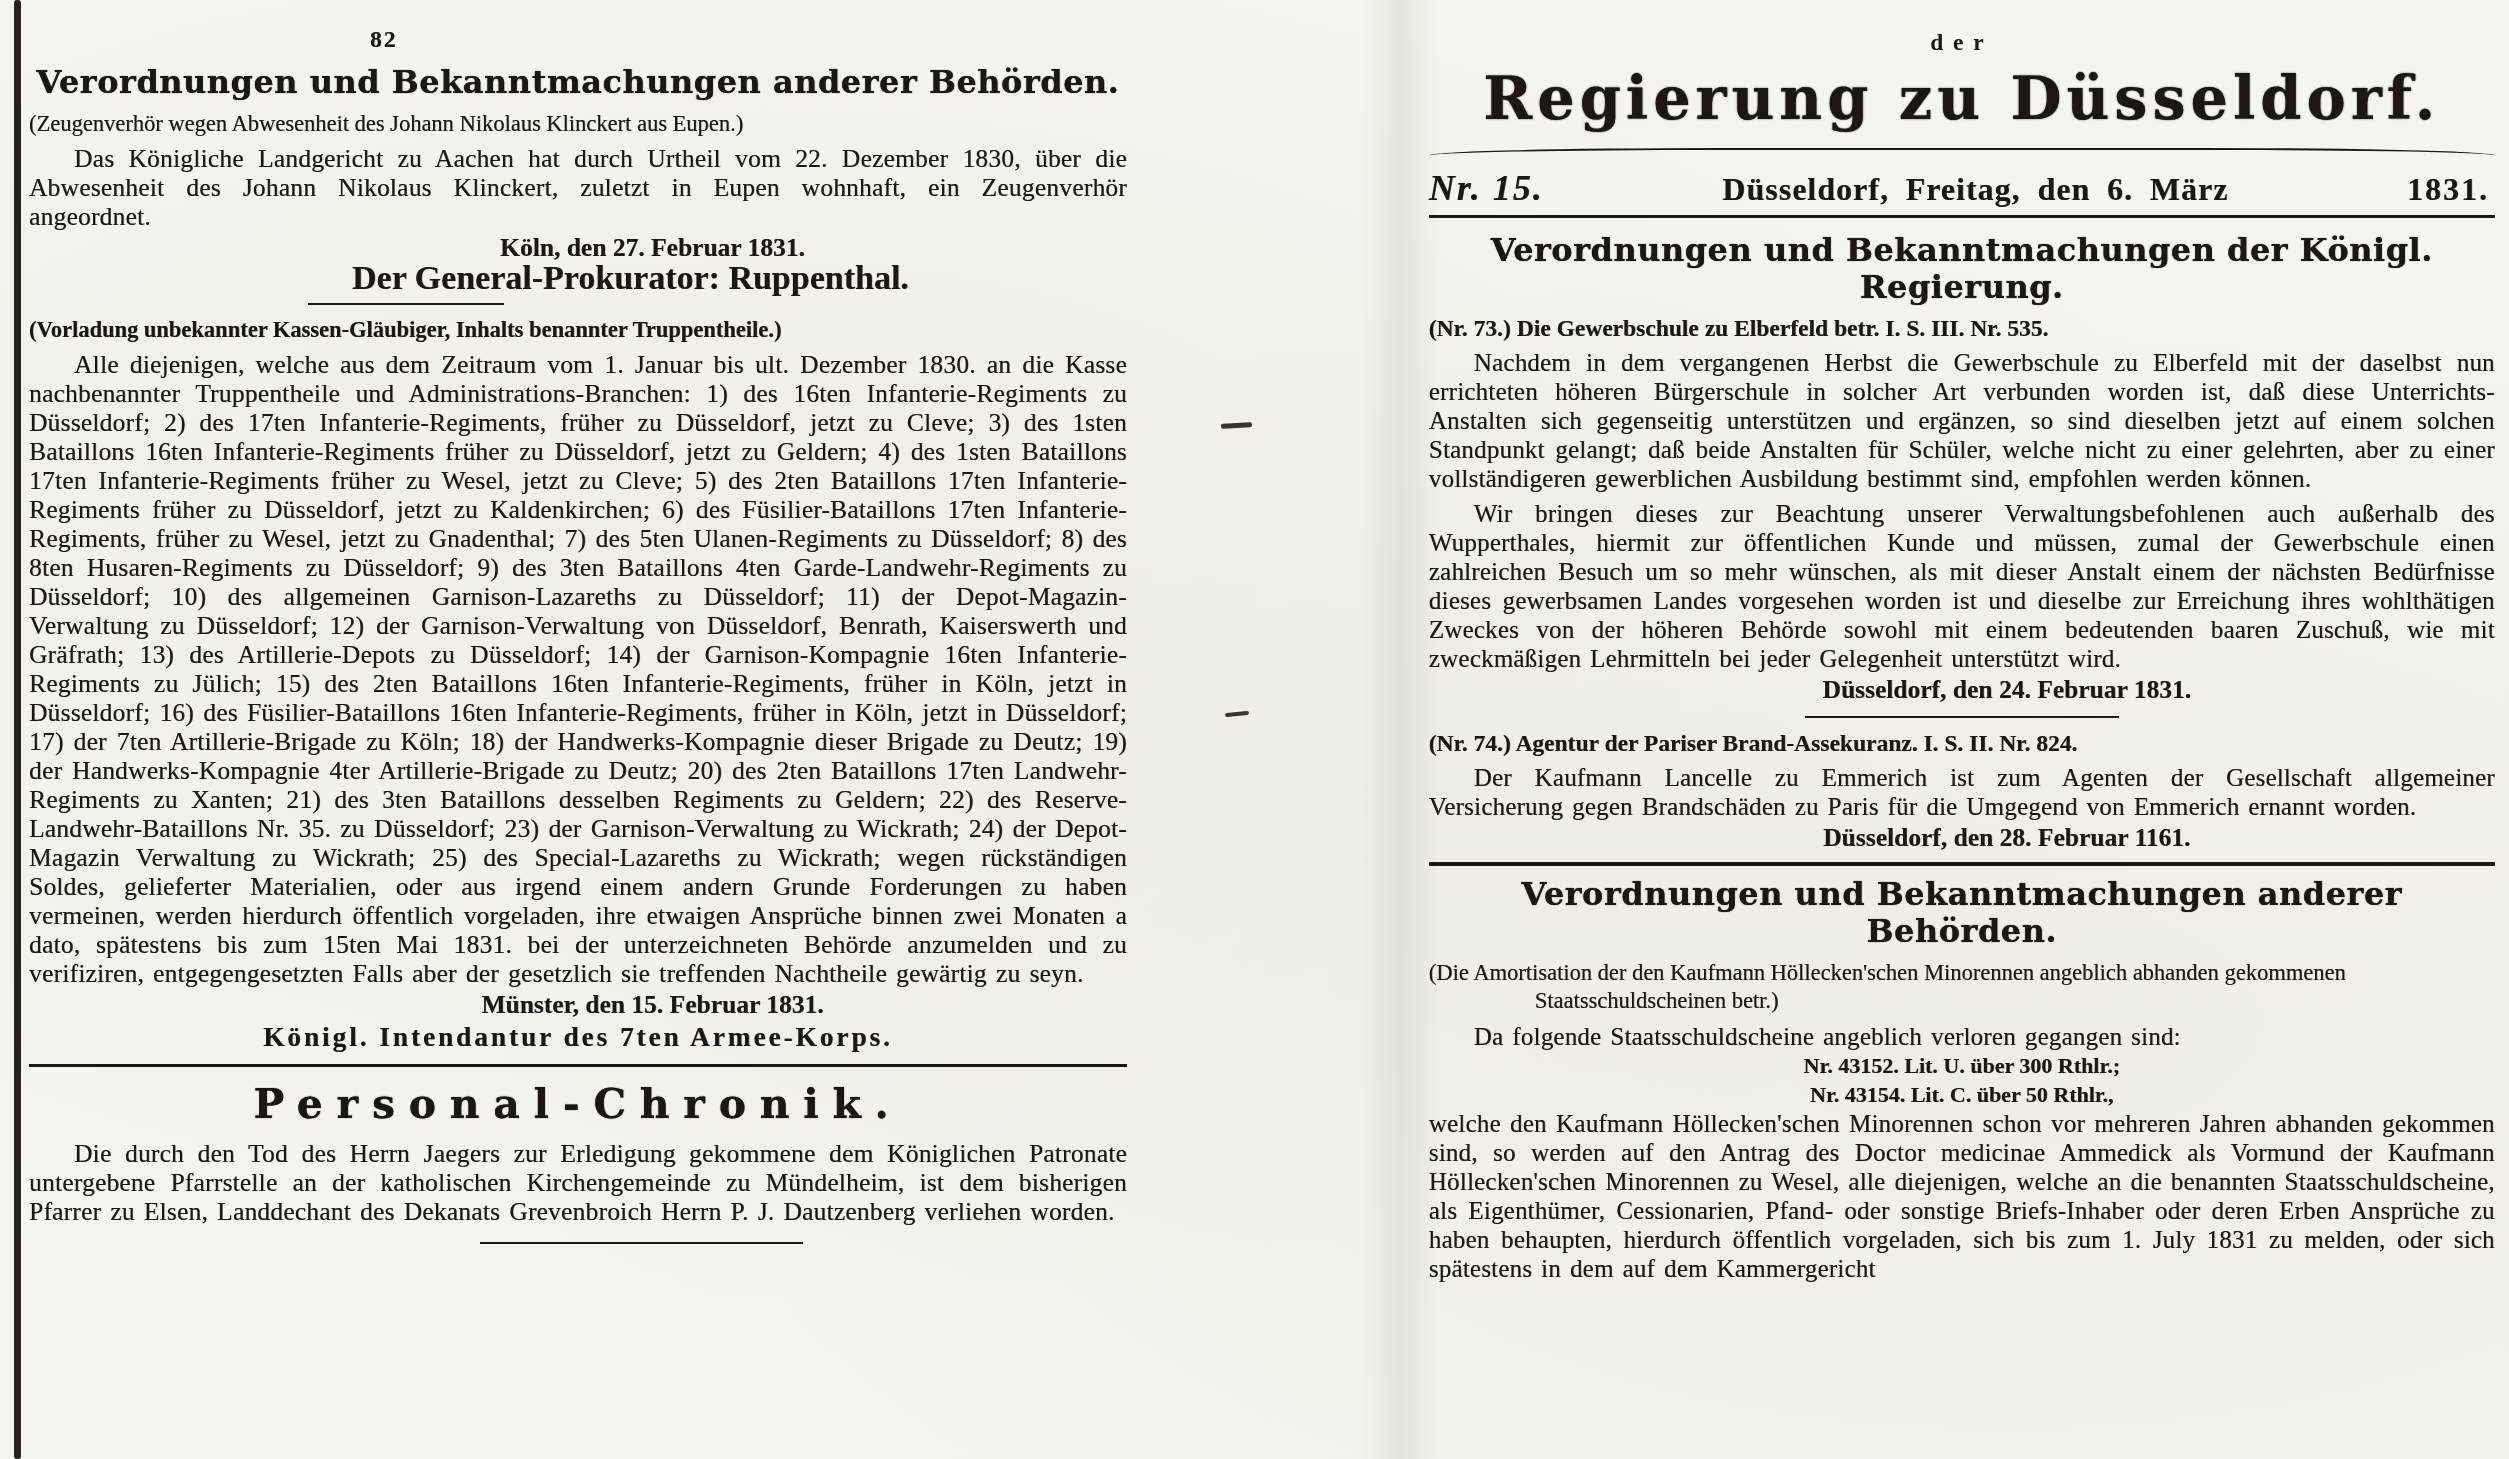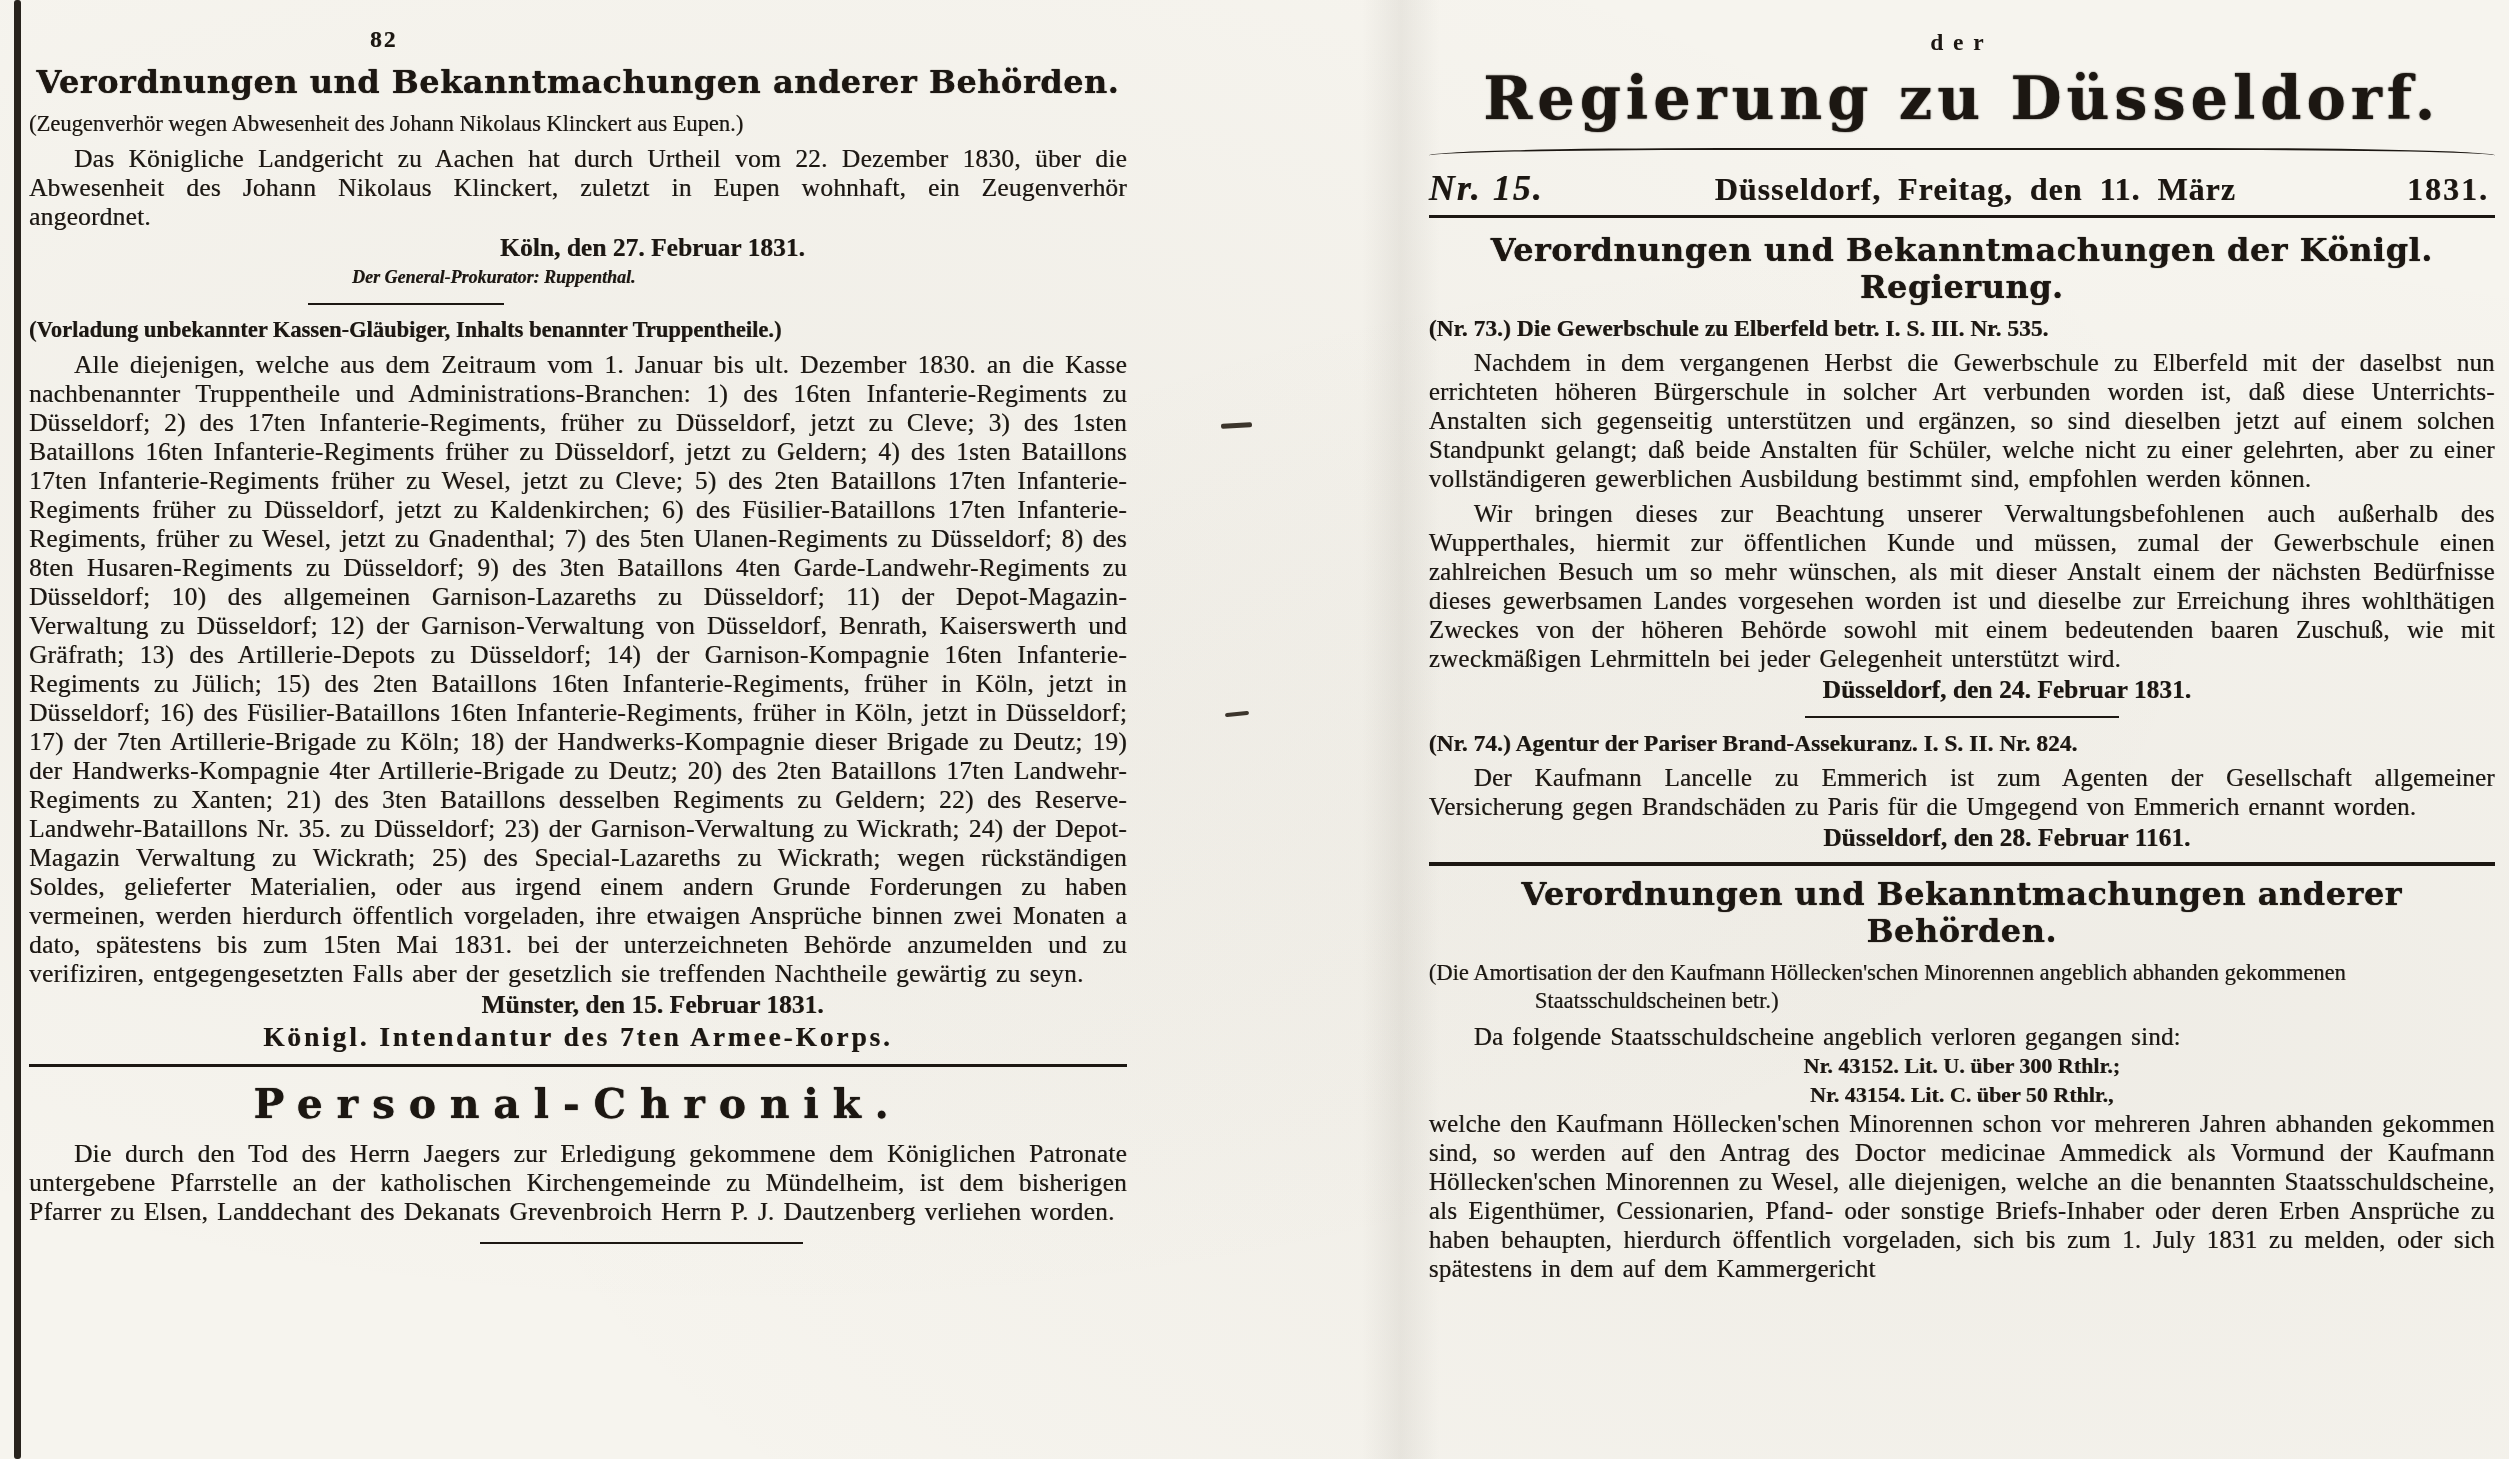--- a/index.html
+++ b/index.html
@@ -38,21 +38,21 @@
   .subject.hang{padding-left:106px;text-indent:-106px;line-height:27.4px;}
   .docref{font-size:23.5px;line-height:27.4px;margin:0 0 5.9px 0;font-weight:bold;}
 
   .body{font-size:25.5px;line-height:29px;text-align:justify;margin:0;
         letter-spacing:0.2px;word-spacing:2.5px;}
   .body.indent{text-indent:45px;}
   .page-right .body{font-size:25px;line-height:29px;}
 
   .dateline{font-size:25.5px;line-height:29px;margin:2px 0 0 0;padding-left:149px;font-weight:bold;text-align:center;}
   .page-right .dateline{padding-left:90px;}
-  .sig-right{font-size:18px;line-height:31px;margin:0 0 0 323px;font-weight:bold;font-style:italic;}
+  .sig-right{font-size:34px;line-height:31px;margin:0 0 0 323px;font-weight:bold;}
   .sig-center{font-size:27.4px;line-height:33px;margin:2px 0 0 0;text-align:center;
               letter-spacing:2.9px;font-weight:bold;}
 
   .rule{border:0;background:#1c1712;height:2.9px;margin:9.8px 0;}
   .rule.thin{height:2px;}
   .rule.short-left{width:196px;margin:9.8px 0 11.8px 279px;}
   .rule.short-center{width:314px;margin:11.8px auto 11.8px auto;}
   .rule.short-end{width:323px;margin:15.7px 0 0 451px;}
   .rule.thick{height:3.9px;}
 
@@ -125,21 +125,21 @@
 </div>
 
 <div class="page page-right">
   <div class="col">
     <div class="masthead">
       <div class="connector">der</div>
       <div class="subtitle">Regierung zu Düsseldorf.</div>
       <div class="rule-curved"></div>
       <div class="issue-line">
         <span class="no ink">Nr. 15.</span>
-        <span class="date ink">Düsseldorf, Freitag, den 11. März</span>
+        <span class="date ink">Düsseldorf, Freitag, den 6. März</span>
         <span class="year ink">1831.</span>
       </div>
       <div class="issue-rule"></div>
     </div>
 
     <h2 class="sec-head">Verordnungen und Bekanntmachungen der Königl. Regierung.</h2>
 
     <p class="docref ink">(Nr. 73.) Die Gewerbschule zu Elberfeld betr. I. S. III. Nr. 535.</p>
 
     <p class="body indent ink mb6">Nachdem in dem vergangenen Herbst die Gewerbschule zu Elberfeld mit der daselbst nun errichteten höheren Bürgerschule in solcher Art verbunden worden ist, daß diese Unterrichts-Anstalten sich gegenseitig unterstützen und ergänzen, so sind dieselben jetzt auf einem solchen Standpunkt gelangt; daß beide Anstalten für Schüler, welche nicht zu einer gelehrten, aber zu einer vollständigeren gewerblichen Ausbildung bestimmt sind, empfohlen werden können.</p>

